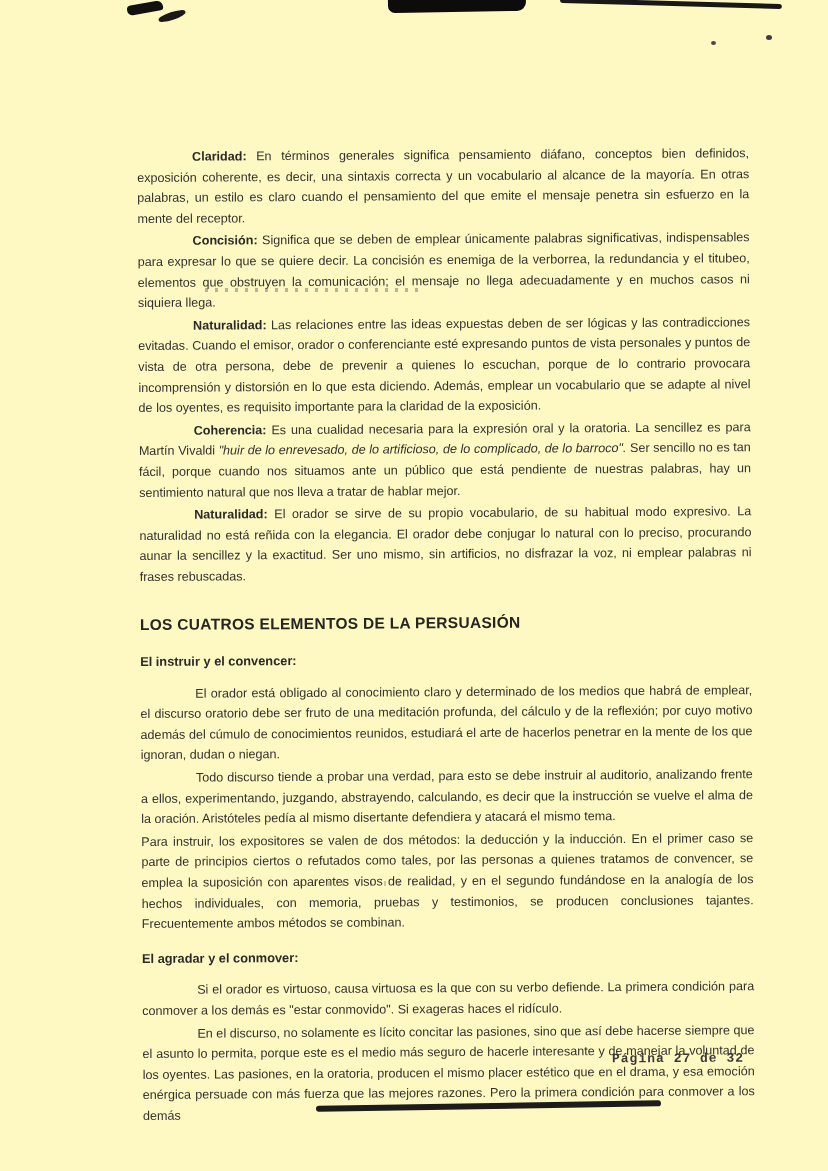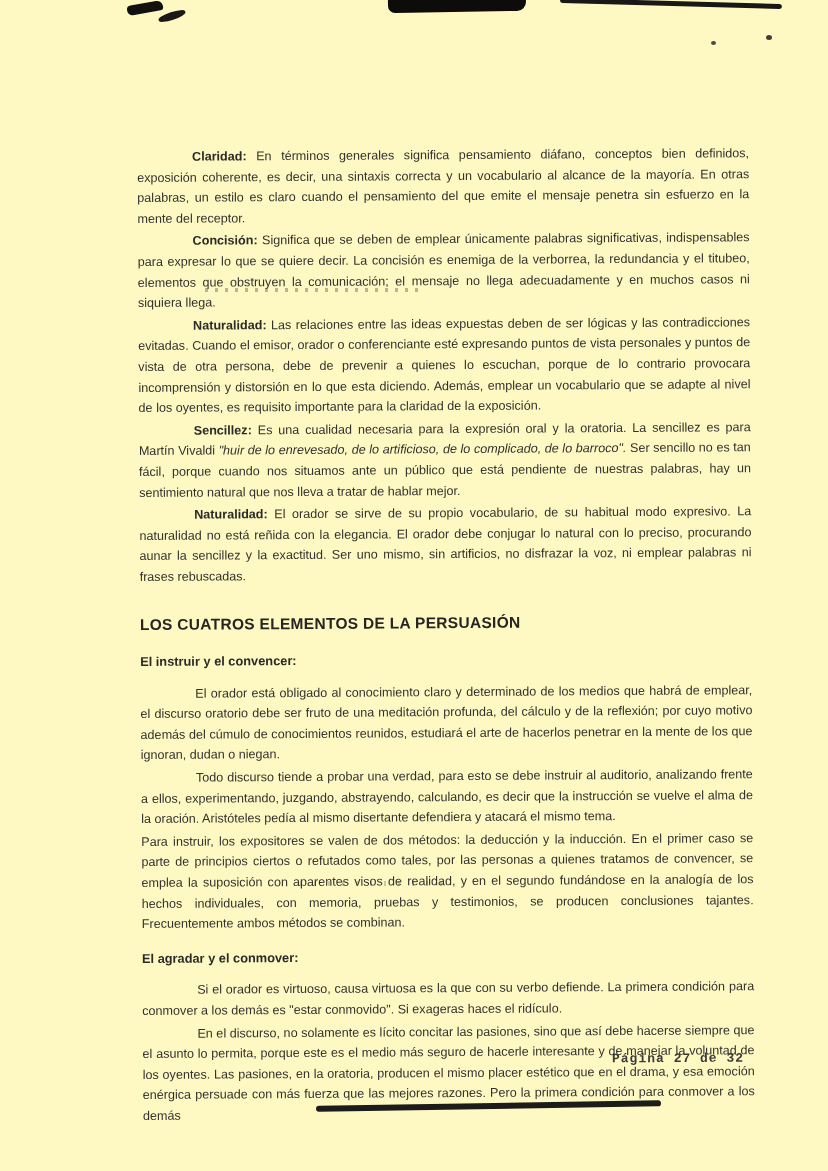--- a/index.html
+++ b/index.html
@@ -101,21 +101,21 @@
 
     <p class="para"><span class="term">Claridad:</span>
       <span>En términos generales significa pensamiento diáfano, conceptos bien definidos, exposición coherente, es decir, una sintaxis correcta y un vocabulario al alcance de la mayoría. En otras palabras, un estilo es claro cuando el pensamiento del que emite el mensaje penetra sin esfuerzo en la mente del receptor.</span></p>
 
     <p class="para"><span class="term">Concisión:</span>
       <span>Significa que se deben de emplear únicamente palabras significativas, indispensables para expresar lo que se quiere decir.  La concisión es enemiga de la verborrea, la redundancia y el titubeo, elementos que obstruyen la comunicación; el mensaje no llega adecuadamente y en muchos casos ni siquiera llega.</span></p>
 
     <p class="para"><span class="term">Naturalidad:</span>
       <span>Las relaciones entre las ideas expuestas deben de ser lógicas y las contradicciones evitadas. Cuando el emisor, orador o conferenciante esté expresando puntos de vista personales y puntos de vista de otra persona, debe de prevenir a quienes lo escuchan,  porque de lo contrario provocara incomprensión y distorsión en lo que esta diciendo. Además, emplear un vocabulario que se adapte al nivel de los oyentes, es requisito importante para la claridad de la exposición.</span></p>
 
-    <p class="para"><span class="term">Sencillez:</span>
+    <p class="para"><span class="term">Coherencia:</span>
       <span>Es una cualidad necesaria para la expresión oral y la oratoria. La sencillez es para Martín Vivaldi </span><span class="quote-italic">"huir de lo enrevesado, de lo artificioso, de lo complicado, de lo barroco".</span><span> Ser sencillo no es tan fácil, porque cuando nos situamos ante un público que está pendiente de nuestras palabras, hay un sentimiento natural que nos lleva a tratar de hablar mejor.</span></p>
 
     <p class="para"><span class="term">Naturalidad:</span>
       <span>El orador se sirve de su propio vocabulario, de su habitual modo  expresivo. La naturalidad no está reñida con la elegancia. El orador  debe conjugar lo natural con lo preciso, procurando aunar la sencillez y la exactitud. Ser  uno mismo, sin artificios, no disfrazar la voz, ni emplear palabras ni frases rebuscadas.</span></p>
 
     <h1 class="section-heading">LOS CUATROS ELEMENTOS DE LA PERSUASIÓN</h1>
 
     <h2 class="sub-heading">El instruir y el convencer:</h2>
 
     <p class="para">El orador está obligado al conocimiento claro y determinado de los medios que habrá de emplear, el discurso oratorio debe ser fruto de una meditación profunda, del cálculo y de la reflexión; por cuyo motivo además del cúmulo de conocimientos reunidos, estudiará el arte de hacerlos penetrar en la mente de los que ignoran, dudan o niegan.</p>

